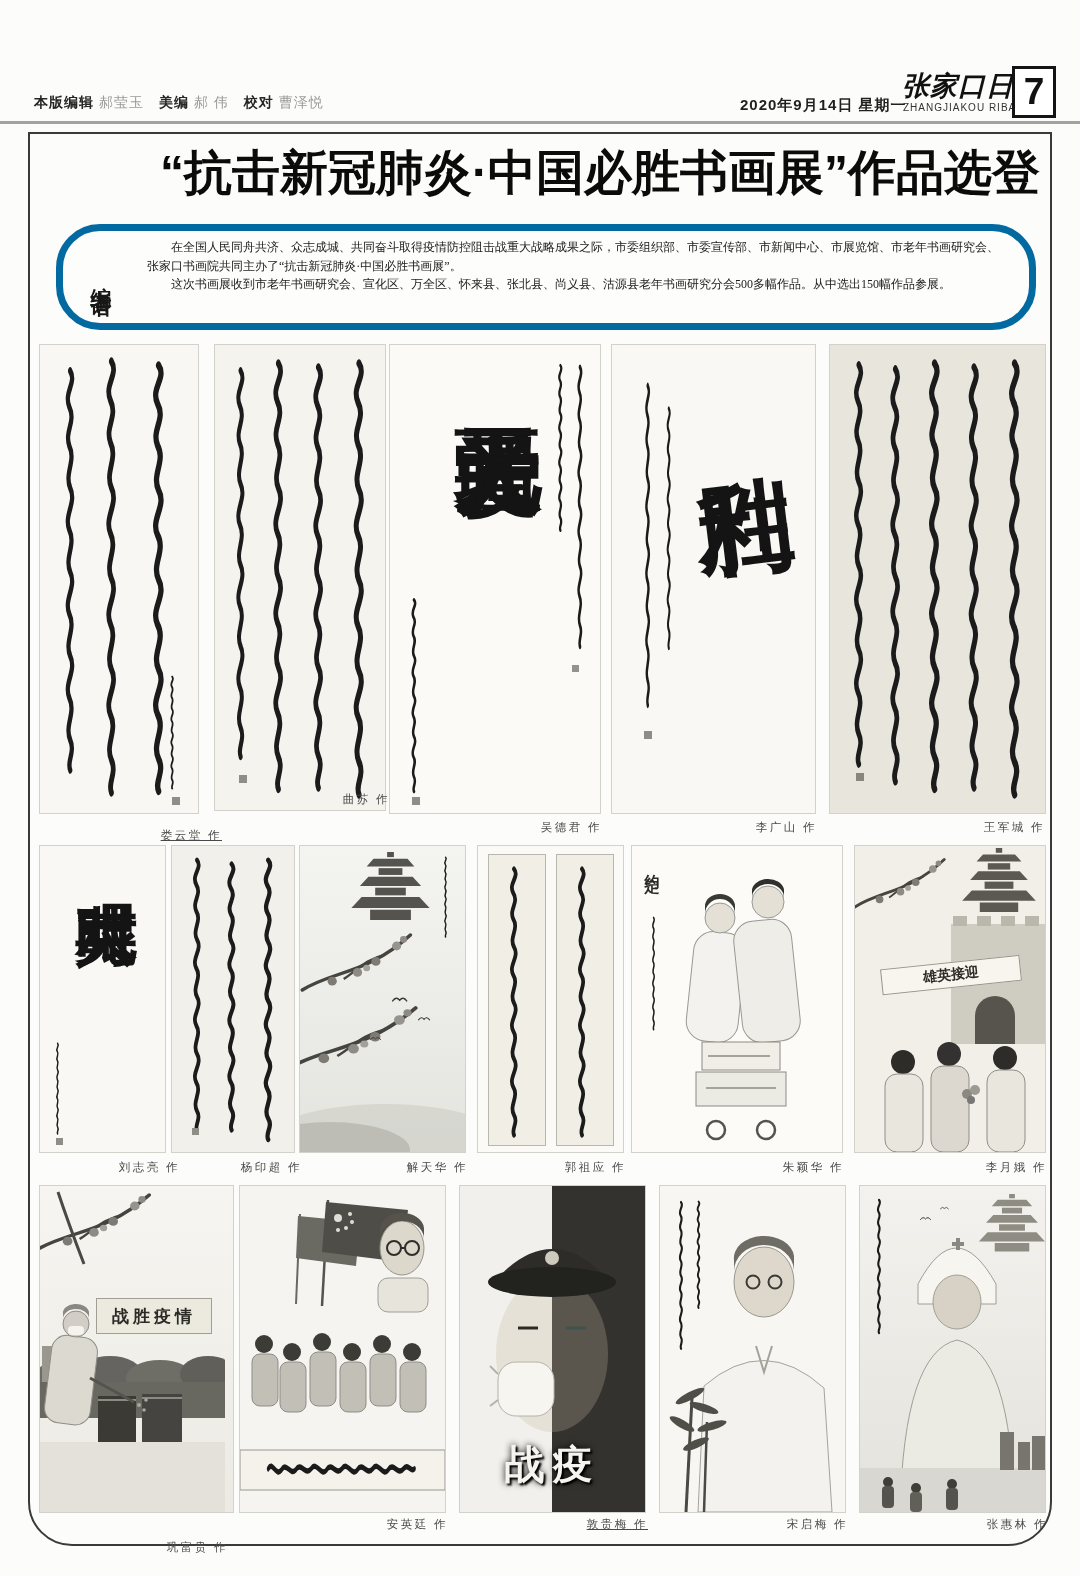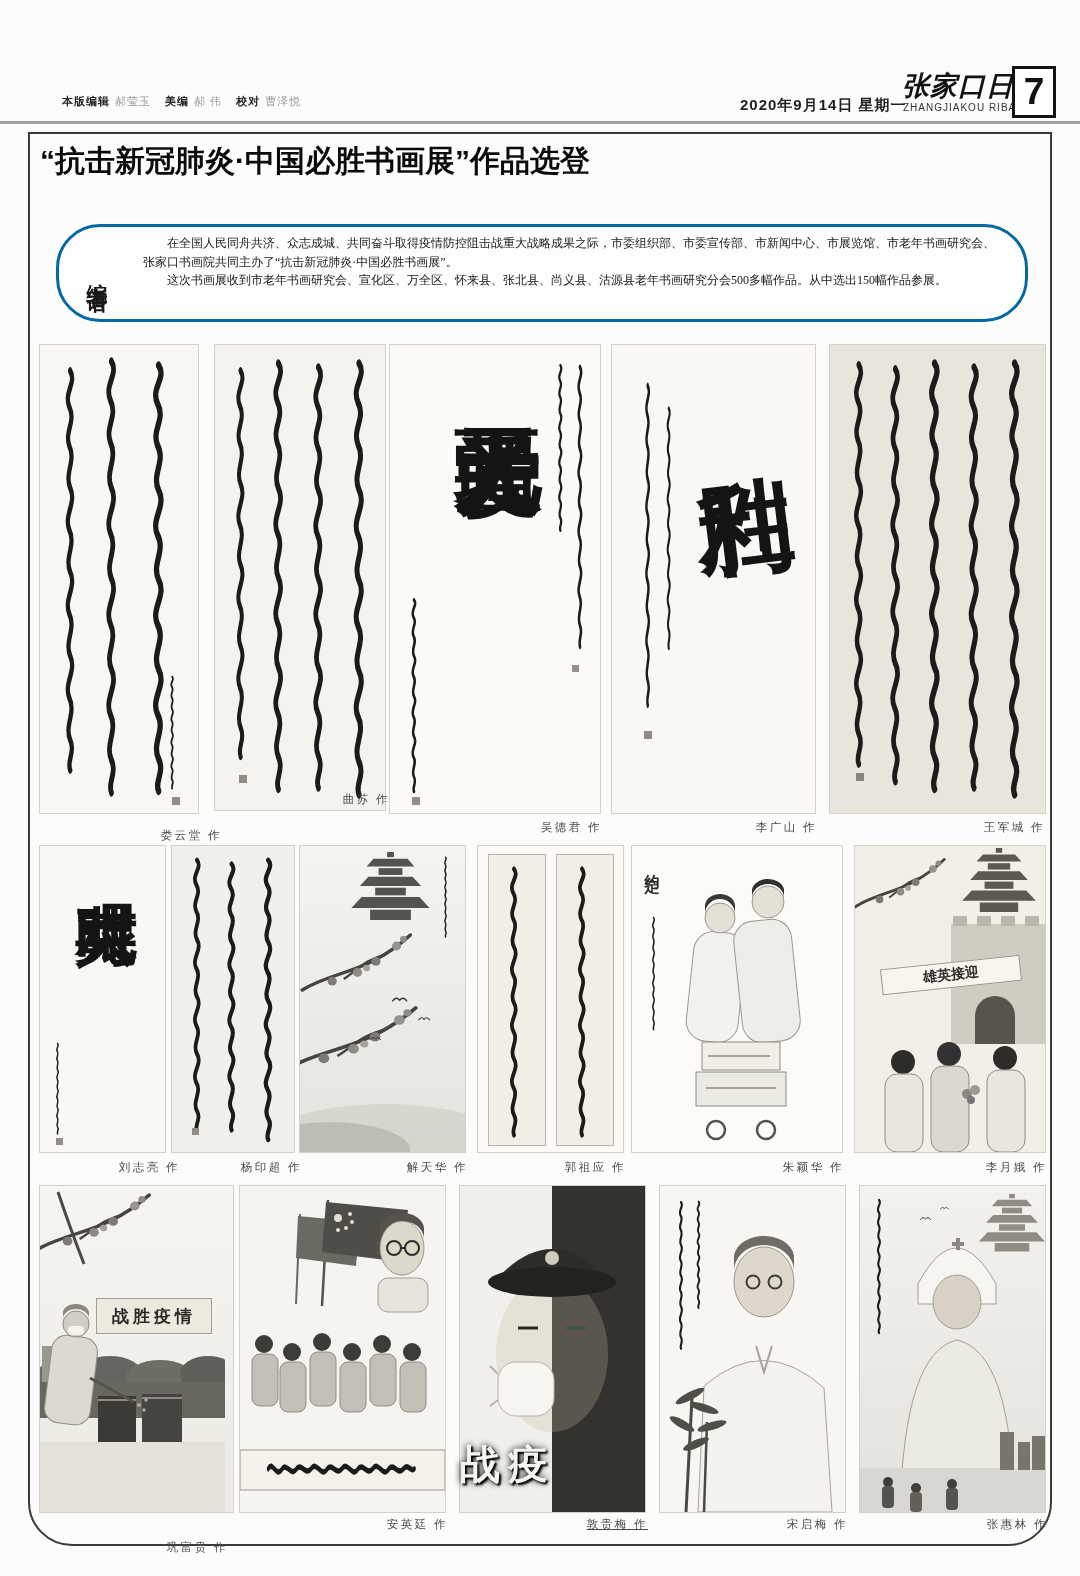--- a/index.html
+++ b/index.html
@@ -3,41 +3,41 @@
 <meta charset="utf-8">
 <style>
   html,body{margin:0;padding:0;background:#e9e9e7;}
   .page{position:relative;width:1080px;height:1576px;margin:0 auto;background:#fcfcfa;
         font-family:"Liberation Sans","DejaVu Sans",sans-serif;overflow:hidden;color:#1a1a1a;}
   .abs{position:absolute;}
   .serif{font-family:"Liberation Serif","DejaVu Serif",serif;}
   .vtext{writing-mode:vertical-rl;text-orientation:upright;}
 
   
-  .staff{left:34px;top:94px;font-size:11px;color:#999;letter-spacing:1px;white-space:nowrap;margin-left:28px;}
+  .staff{left:34px;top:94px;font-size:14px;color:#999;letter-spacing:1px;white-space:nowrap;}
   .staff .lab{color:#262626;font-weight:bold;margin:0 5px 0 10px;}
   .staff .lab:first-child{margin-left:0;}
   .section-title{left:0;width:1080px;top:64px;text-align:center;font-size:47px;font-weight:900;
         letter-spacing:5px;color:#0d0d0d;}
   .dateline{left:740px;top:96px;font-size:15px;font-weight:bold;color:#1f1f1f;letter-spacing:1px;}
   .papername{left:902px;top:68px;font-size:27px;font-weight:bold;font-style:italic;
         font-family:"Liberation Serif",serif;letter-spacing:1px;color:#111;}
   .paperroman{left:903px;top:102px;font-size:10px;color:#333;letter-spacing:1px;}
   .pagenum{left:1012px;top:66px;width:38px;height:46px;border:3px solid #141414;background:#fff;
         font-size:37px;font-weight:800;text-align:center;line-height:46px;color:#111;}
   .mastrule{left:0;top:121px;width:1080px;height:3px;background:#a2a2a0;}
 
   
   .frame{left:28px;top:132px;width:1020px;height:1410px;border:2px solid #3a3a38;
         border-radius:0 0 44px 44px;}
-  .headline{left:40px;top:141px;width:1000px;text-align:left;font-size:30px;font-weight:900;
+  .headline{left:40px;top:141px;width:1000px;text-align:right;font-size:48px;font-weight:900;
         color:#0b0b0b;letter-spacing:0px;}
 
   
-  .ednote{left:56px;top:224px;width:966px;height:92px;border:3px solid #0369a1;border-radius:44px;
+  .ednote{left:56px;top:224px;width:966px;height:92px;border:7px solid #0369a1;border-radius:44px;
         background:#fdfdfc;}
   .edlabel{position:absolute;left:24px;top:50%;transform:translateY(-50%);
         writing-mode:vertical-rl;text-orientation:upright;font-size:21px;font-weight:800;
         letter-spacing:5px;color:#181818;font-family:"Liberation Serif",serif;}
   .edtext{position:absolute;left:84px;right:28px;top:7px;bottom:6px;font-size:12px;line-height:1.56;
         color:#202020;font-family:"Liberation Serif","DejaVu Serif",serif;overflow:hidden;}
   .edtext p{margin:0;text-indent:2em;}
 
   
   .art{position:absolute;box-shadow:0 0 0 1px #d3d1c9;background:#f8f7f3;}
@@ -144,21 +144,21 @@
     <svg width="215" height="468" viewBox="0 0 215 468">
       <use href="#scrib" transform="translate(172,12) scale(1.05,1.62)"></use>
       <use href="#scrib" transform="translate(132,16) scale(1.0,1.58)"></use>
       <use href="#scrib" transform="translate(92,12) scale(1.05,1.6)"></use>
       <use href="#scrib" transform="translate(54,18) scale(0.95,1.55)"></use>
       <use href="#scrib" transform="translate(18,14) scale(0.9,1.5)"></use>
       <rect x="26" y="428" width="8" height="8" fill="#87857c"></rect>
     </svg>
   </div>
 
-  <div class="cap" style="left:40px;top:828px;width:182px;">娄云堂 作</div>
+  <div class="cap" style="left:40px;top:828px;width:182px;text-decoration:underline;">娄云堂 作</div>
   <div class="cap" style="left:215px;top:792px;width:175px;">曲苏 作</div>
   <div class="cap" style="left:390px;top:820px;width:212px;">吴德君 作</div>
   <div class="cap" style="left:612px;top:820px;width:205px;">李广山 作</div>
   <div class="cap" style="left:830px;top:820px;width:215px;">王军城 作</div>
 
   <div class="art" style="left:40px;top:846px;width:125px;height:306px;background:#f9f8f4;">
     <svg width="125" height="306" viewBox="0 0 125 306">
       <use href="#scrib" transform="translate(14,196) scale(0.3,0.34)"></use>
       <rect x="16" y="292" width="7" height="7" fill="#8f8d85"></rect>
     </svg>
@@ -328,21 +328,21 @@
       <ellipse cx="92" cy="168" rx="56" ry="78" fill="url(#dualg)"></ellipse>
       <path d="M34 96 Q92 30 150 96 Z" fill="#2d2c28"></path>
       <ellipse cx="92" cy="96" rx="64" ry="15" fill="#22221f"></ellipse>
       <circle cx="92" cy="72" r="7" fill="#cfcabe"></circle>
       <line x1="58" y1="142" x2="78" y2="142" stroke="#2a2a27" stroke-width="3"></line>
       <line x1="106" y1="142" x2="126" y2="142" stroke="#15514d" stroke-width="3" opacity="0.4"></line>
       <rect x="38" y="176" width="56" height="54" rx="18" fill="#f6f5f0" stroke="#b5b2aa"></rect>
       <line x1="38" y1="188" x2="30" y2="180" stroke="#b5b2aa" stroke-width="2"></line>
       <line x1="38" y1="214" x2="30" y2="220" stroke="#b5b2aa" stroke-width="2"></line>
     </svg>
-    <div class="abs" style="left:0;right:0;bottom:20px;font-size:40px;font-weight:900;letter-spacing:8px;color:#f5f4ef;text-shadow:0 0 7px #000,2px 2px 2px #000;font-family:'Liberation Serif',serif;">战疫</div>
+    <div class="abs" style="left:0;right:0;bottom:20px;text-align:center;font-size:40px;font-weight:900;letter-spacing:8px;color:#f5f4ef;text-shadow:0 0 7px #000,2px 2px 2px #000;font-family:'Liberation Serif',serif;">战疫</div>
   </div>
 
   <div class="art" style="left:660px;top:1186px;width:185px;height:326px;background:#f7f6f2;">
     <svg width="185" height="326" viewBox="0 0 185 326">
       <use href="#scrib" transform="translate(16,14) scale(0.42,0.55)"></use>
       <use href="#scrib" transform="translate(34,14) scale(0.38,0.4)"></use>
       <ellipse cx="104" cy="96" rx="30" ry="35" fill="#ded8cc" stroke="#9a978e"></ellipse>
       <path d="M74 86 A30 26 0 0 1 134 84 L134 70 A30 22 0 0 0 74 74 Z" fill="#6e6c64"></path>
       <circle cx="93" cy="96" r="6.5" fill="none" stroke="#3a3935" stroke-width="2"></circle>
       <circle cx="115" cy="96" r="6.5" fill="none" stroke="#3a3935" stroke-width="2"></circle>

